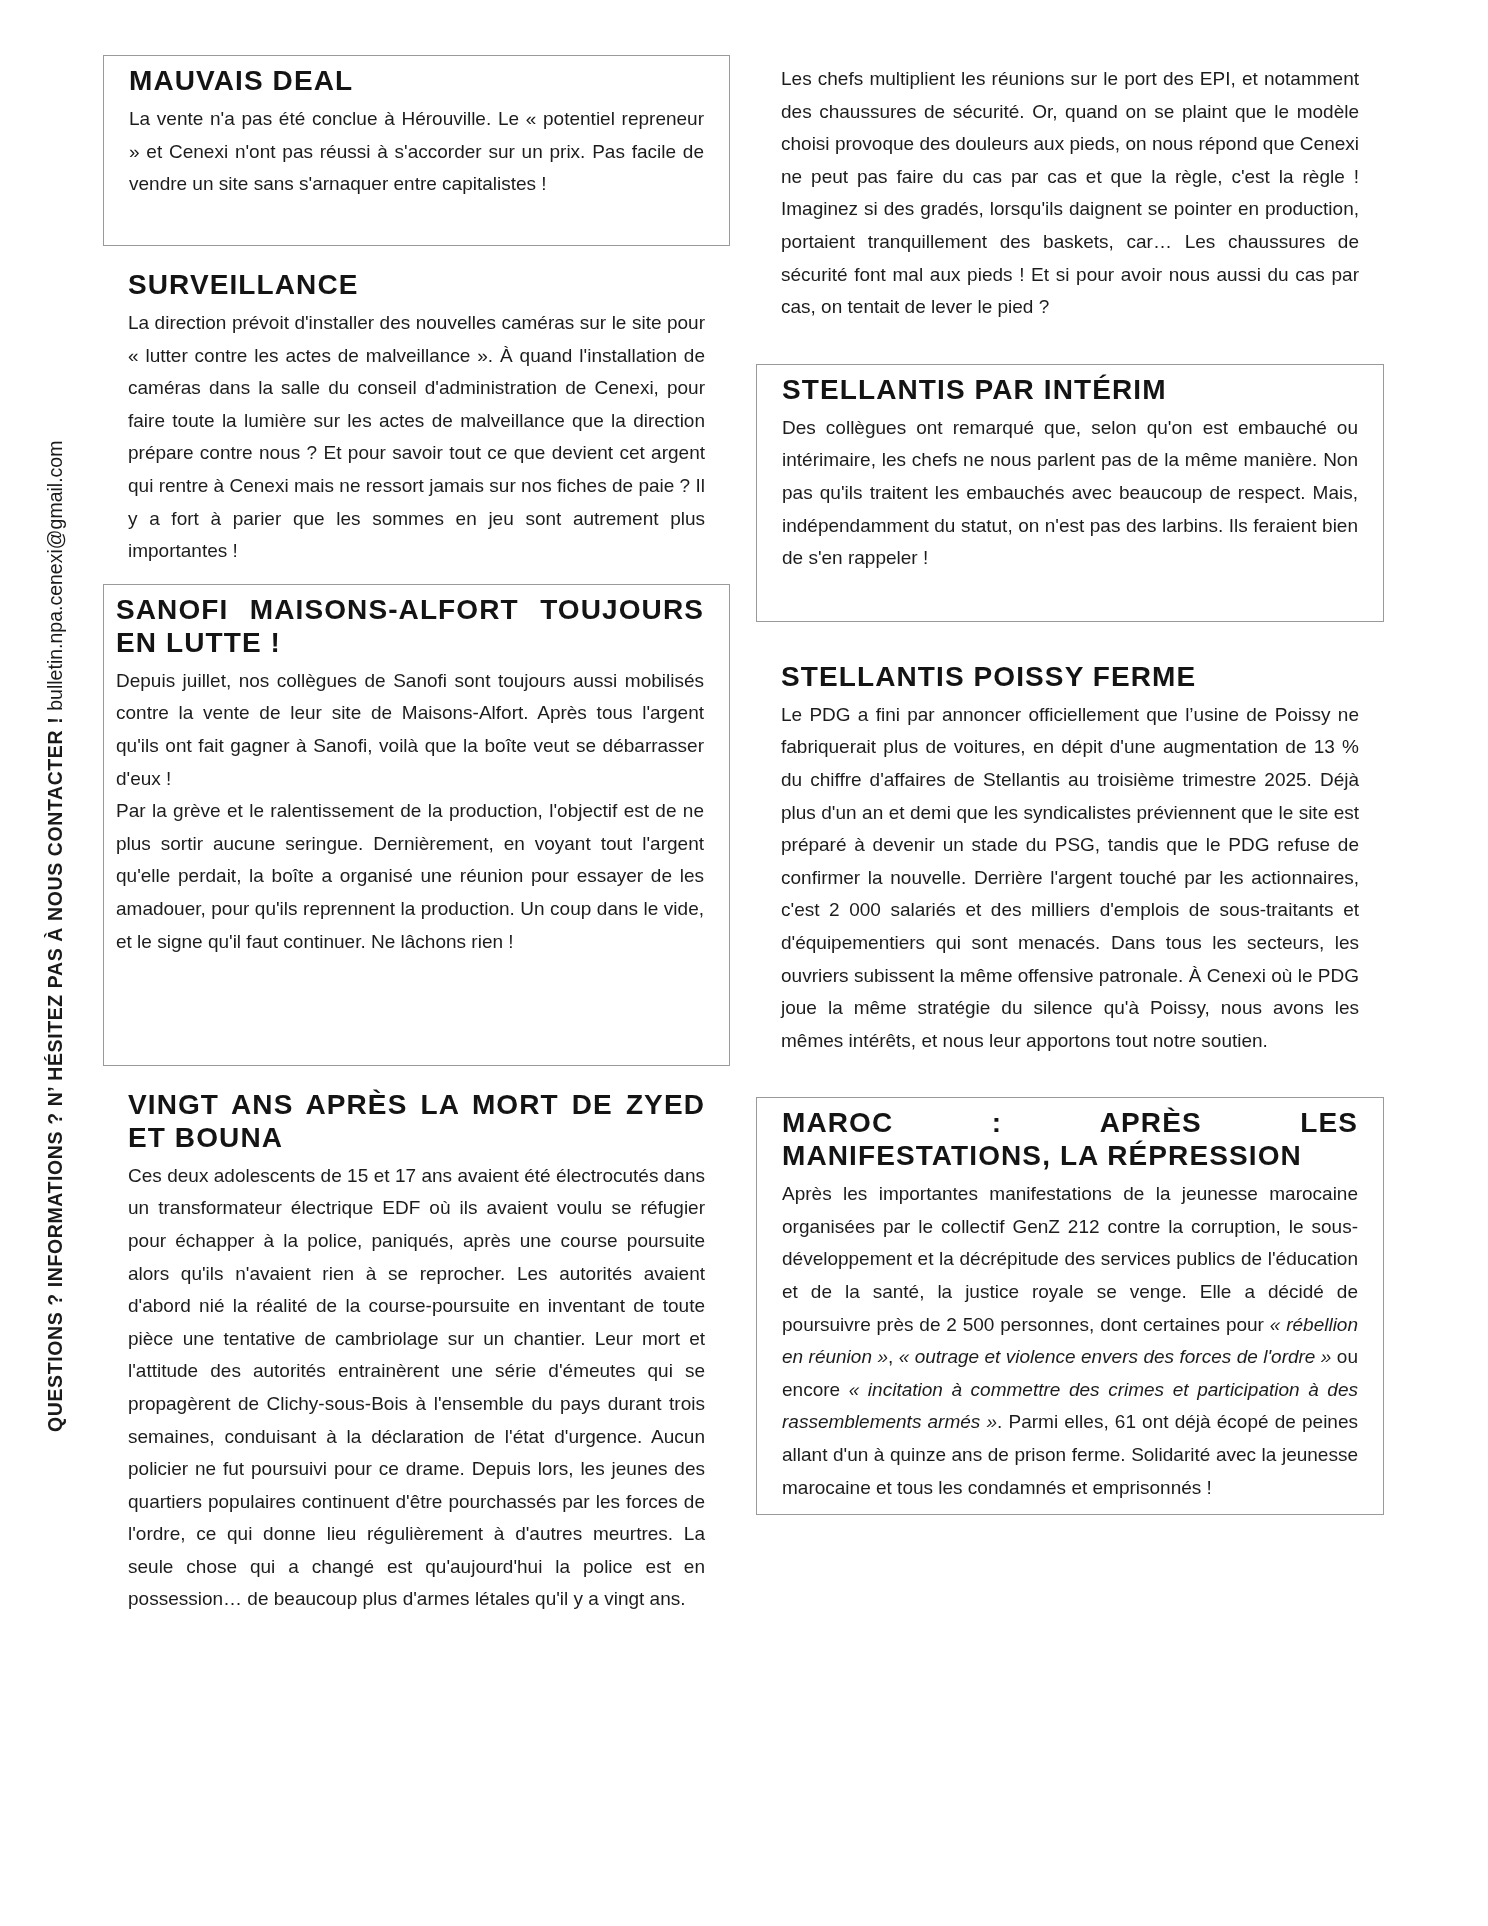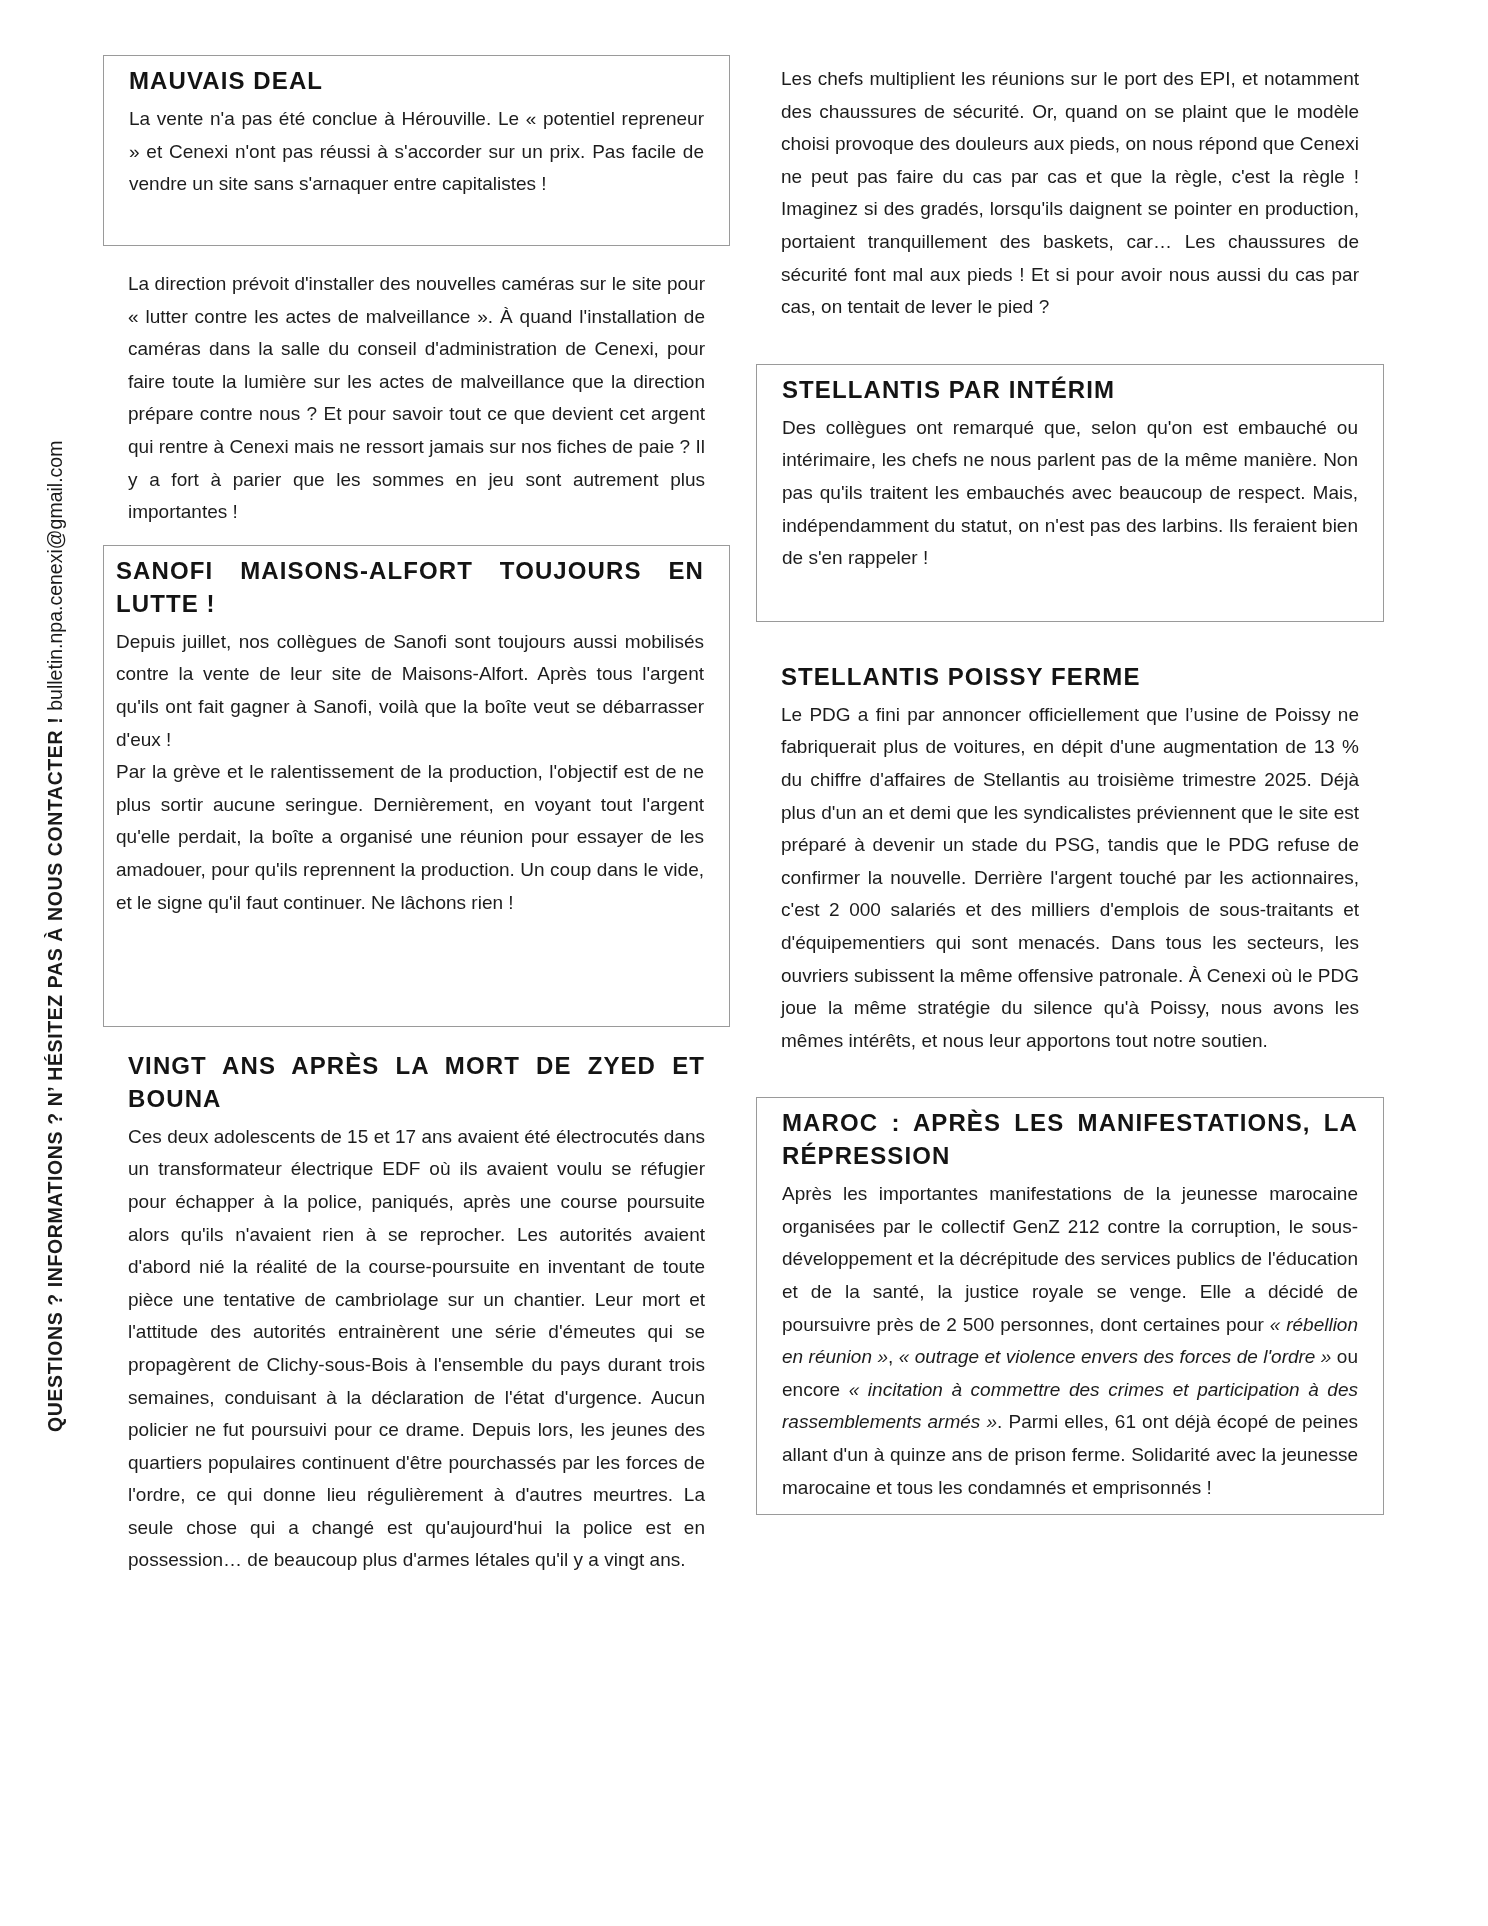--- a/index.html
+++ b/index.html
@@ -11,21 +11,21 @@
     white-space: nowrap; font-size: 19.5px; line-height: 26px;
   }
   .side .bold { font-weight: bold; letter-spacing: 0.6px; }
   .side .mail { font-weight: normal; margin-left: 6px; }
   .col { position: absolute; top: 55px; }
   .col.left { left: 103px; width: 627px; }
   .col.right { left: 756px; width: 628px; }
   .article { padding: 8px 25px 10px 25px; box-sizing: border-box; }
   .article.boxed { border: 1.5px solid #9a9a9a; }
   .article h2 {
-    margin: 0 0 6px 0; font-size: 24px; line-height: 33px; font-weight: bold;
+    margin: 0 0 6px 0; font-size: 28px; line-height: 33px; font-weight: bold;
     letter-spacing: 1.1px; text-align: justify; color: #141414;
   }
   .article p {
     margin: 0; font-size: 19px; line-height: 32.6px; text-align: justify;
     hyphens: manual; color: #1c1c1c;
   }
   .article p em { font-style: italic; }
   .gap-s { height: 14px; }
   .gap-m { height: 30px; }
 </style>
@@ -36,20 +36,21 @@
   <span class="bold">QUESTIONS ? INFORMATIONS ? N’ HÉSITEZ PAS À NOUS CONTACTER !</span><span class="mail">bulletin.npa.cenexi@gmail.com</span>
 </div>
 
 <div class="col left">
   <div class="article boxed" style="height:191px;">
     <h2>MAUVAIS DEAL</h2>
     <p>La vente n'a pas été conclue à Hérouville. Le « potentiel repreneur » et Cenexi n'ont pas réussi à s'accorder sur un prix. Pas facile de vendre un site sans s'arnaquer entre capitalistes !</p>
   </div>
   <div class="gap-s"></div>
   <div class="article">
+    <h2>SURVEILLANCE</h2>
     <p>La direction prévoit d'installer des nouvelles caméras sur le site pour « lutter contre les actes de malveillance ». À quand l'installation de caméras dans la salle du conseil d'administration de Cenexi, pour faire toute la lumière sur les actes de malveillance que la direction prépare contre nous ? Et pour savoir tout ce que devient cet argent qui rentre à Cenexi mais ne ressort jamais sur nos fiches de paie ? Il y a fort à parier que les sommes en jeu sont autrement plus importantes !</p>
   </div>
   <div style="height:6px"></div>
   <div class="article boxed" style="height:482px;padding-left:12px;">
     <h2>SANOFI MAISONS-ALFORT TOUJOURS EN LUTTE !</h2>
     <p>Depuis juillet, nos collègues de Sanofi sont toujours aussi mobilisés contre la vente de leur site de Maisons-Alfort. Après tous l'argent qu'ils ont fait gagner à Sanofi, voilà que la boîte veut se débarrasser d'eux !</p>
     <p>Par la grève et le ralentissement de la production, l'objectif est de ne plus sortir aucune seringue. Dernièrement, en voyant tout l'argent qu'elle perdait, la boîte a organisé une réunion pour essayer de les amadouer, pour qu'ils reprennent la production. Un coup dans le vide, et le signe qu'il faut continuer. Ne lâchons rien !</p>
   </div>
   <div class="gap-s"></div>
   <div class="article">

